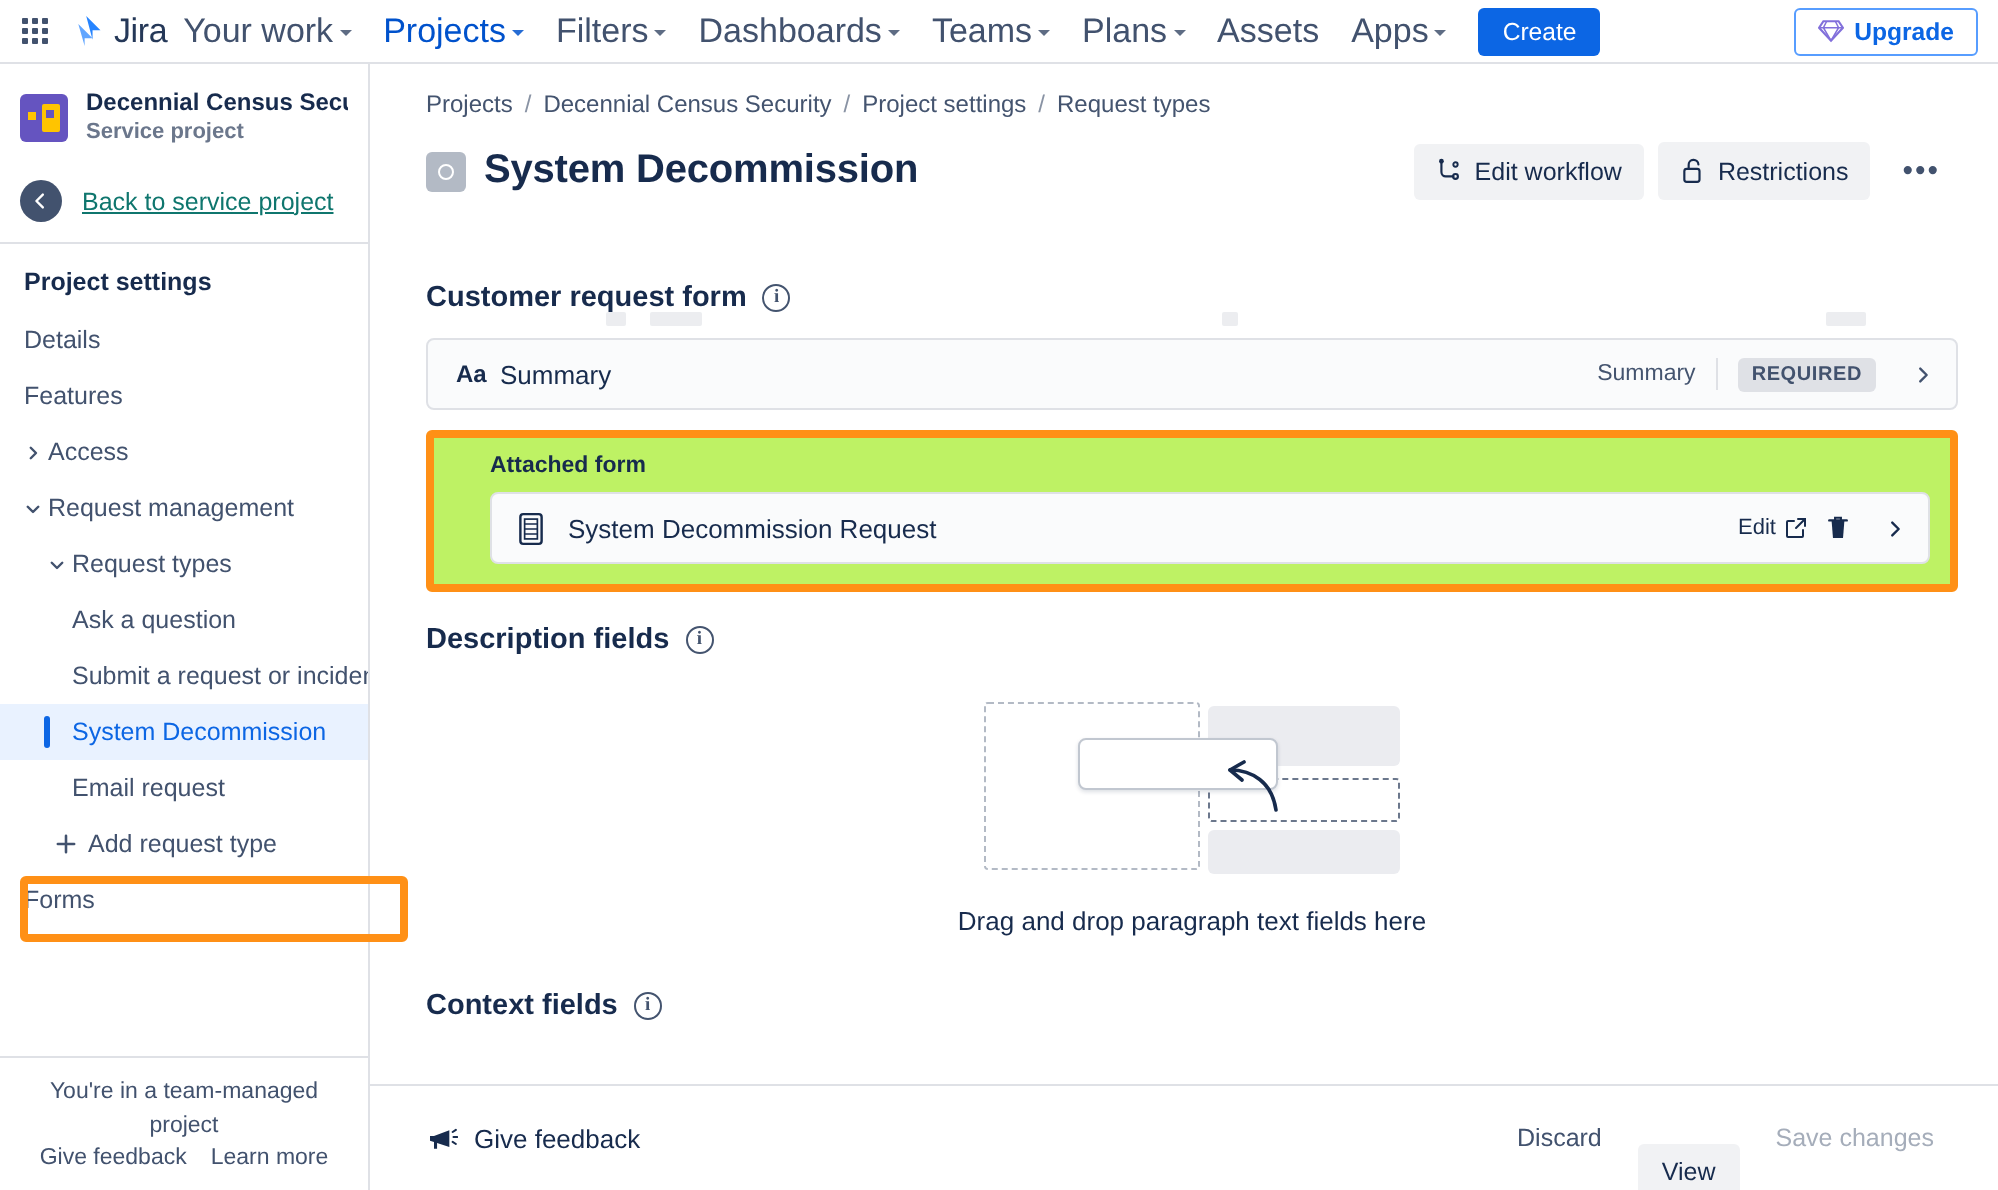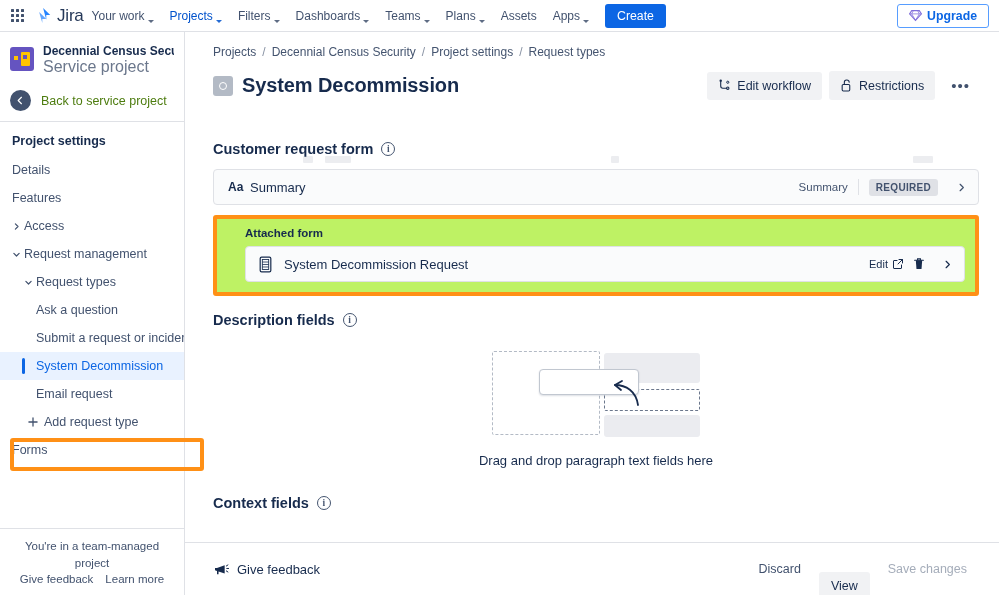--- a/index.html
+++ b/index.html
@@ -31,22 +31,22 @@
   .jira-brand {
     display: flex; align-items: center; gap: 4px;
     margin-left: 6px; cursor: pointer; flex: none;
   }
   .jira-word {
     font-size: 17px; letter-spacing: -0.2px;
     color: #253858; font-weight: 400;
   }
   .nav-items { display: flex; align-items: center; gap: 0px; }
   .nav-item {
-    display: flex; align-items: flex-end; gap: 3px;
-    font-size: 12px; color: #42526E;
+    display: flex; align-items: center; gap: 3px;
+    font-size: 17px; color: #42526E;
     padding: 5px 8px; border-radius: 3px; cursor: pointer;
     white-space: nowrap;
   }
   .nav-item.active { color: #0052CC; }
   .nav-item .caret {
     width: 0; height: 0; border-left: 3.2px solid transparent;
     border-right: 3.2px solid transparent; border-top: 3.8px solid currentColor;
     margin-top: 2px; opacity: .85;
   }
   .create-btn {
@@ -94,31 +94,31 @@
   }
   .proj-icon .y2::after {
     content:''; position:absolute; left:2px; top:3px;
     width:4px; height:4px; background:#6554C0;
   }
   .proj-meta { min-width: 0; }
   .proj-name {
     font-size: 12px; font-weight: 700; color: #172B4D;
     white-space: nowrap; overflow: hidden; line-height: 15px;
   }
-  .proj-sub { font-size: 16px; color: #6B778C; line-height: 15px; }
+  .proj-sub { font-size: 11px; color: #6B778C; line-height: 15px; font-weight: bold; }
   .back-row {
     display: flex; align-items: center; gap: 10px;
     padding: 8px 10px 10px 10px; cursor: pointer;
   }
   .back-circle {
     width: 21px; height: 21px; border-radius: 50%;
     background: #42526E; color: #fff; flex: none;
     display: flex; align-items: center; justify-content: center;
   }
-  .back-label { font-size: 12.5px; color: #4d7c0f; }
+  .back-label { font-size: 12.5px; color: #0f766e; text-decoration: underline; }
   .sb-divider { height: 1px; background: #DFE1E6; margin: 0; }
   .sb-title {
     font-size: 12.5px; font-weight: 700; color: #172B4D;
     padding: 12px 12px 8px 12px;
   }
   .sb-item {
     display: flex; align-items: center;
     font-size: 12.5px; color: #42526E;
     padding: 7px 12px; cursor: pointer; position: relative;
     white-space: nowrap;

